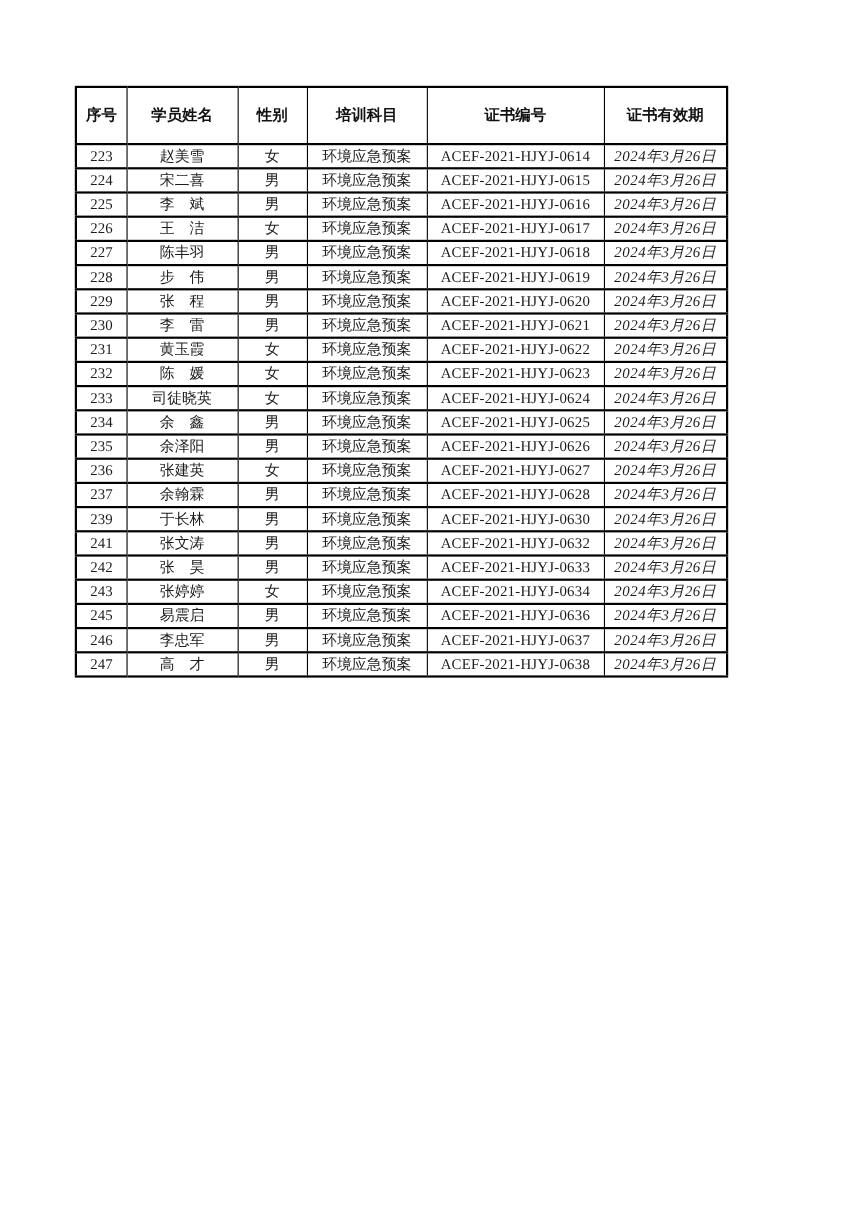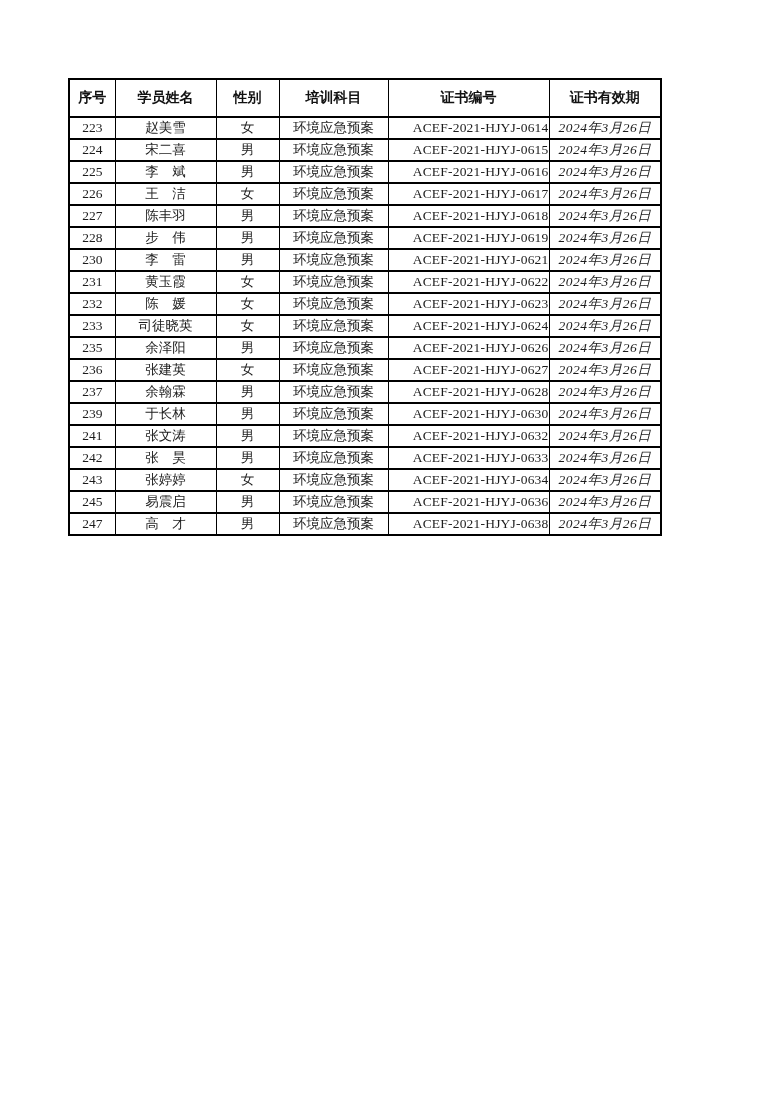--- a/index.html
+++ b/index.html
@@ -26,32 +26,32 @@
     border-left: 1px solid #000;
     border-right: 1px solid #000;
     border-top: 2px solid #000;
     border-bottom: 2px solid #000;
     text-align: center;
     vertical-align: middle;
     color: #1c1c1c;
     white-space: nowrap;
     overflow: hidden;
   }
-  .cert-table thead tr { height: 38px; }
+  .cert-table thead tr { height: 52px; }
   .cert-table tbody tr { height: 22px; }
   .cert-table th {
     font-size: 14px;
     font-weight: bold;
     color: #111;
   }
   .cert-table td {
     font-size: 13.5px;
     font-weight: normal;
   }
-  .cert-table td.cert-no { letter-spacing: 0.2px; text-align: right; }
+  .cert-table td.cert-no { letter-spacing: 0.2px; }
   .cert-table td.valid-date { letter-spacing: 0.5px; font-style: italic; }
 </style>
 </head>
 <body>
 
 <div class="page">
   <table class="cert-table">
     <colgroup>
       <col style="width:46px">
       <col style="width:101px">
@@ -113,20 +113,28 @@
         </tr>
         <tr>
           <td>228</td>
           <td>步　伟</td>
           <td>男</td>
           <td>环境应急预案</td>
           <td class="cert-no">ACEF-2021-HJYJ-0619</td>
           <td class="valid-date">2024年3月26日</td>
         </tr>
         <tr>
+          <td>229</td>
+          <td>张　程</td>
+          <td>男</td>
+          <td>环境应急预案</td>
+          <td class="cert-no">ACEF-2021-HJYJ-0620</td>
+          <td class="valid-date">2024年3月26日</td>
+        </tr>
+        <tr>
           <td>230</td>
           <td>李　雷</td>
           <td>男</td>
           <td>环境应急预案</td>
           <td class="cert-no">ACEF-2021-HJYJ-0621</td>
           <td class="valid-date">2024年3月26日</td>
         </tr>
         <tr>
           <td>231</td>
           <td>黄玉霞</td>
@@ -145,20 +153,28 @@
         </tr>
         <tr>
           <td>233</td>
           <td>司徒晓英</td>
           <td>女</td>
           <td>环境应急预案</td>
           <td class="cert-no">ACEF-2021-HJYJ-0624</td>
           <td class="valid-date">2024年3月26日</td>
         </tr>
         <tr>
+          <td>234</td>
+          <td>余　鑫</td>
+          <td>男</td>
+          <td>环境应急预案</td>
+          <td class="cert-no">ACEF-2021-HJYJ-0625</td>
+          <td class="valid-date">2024年3月26日</td>
+        </tr>
+        <tr>
           <td>235</td>
           <td>余泽阳</td>
           <td>男</td>
           <td>环境应急预案</td>
           <td class="cert-no">ACEF-2021-HJYJ-0626</td>
           <td class="valid-date">2024年3月26日</td>
         </tr>
         <tr>
           <td>236</td>
           <td>张建英</td>
@@ -206,20 +222,28 @@
           <td>环境应急预案</td>
           <td class="cert-no">ACEF-2021-HJYJ-0634</td>
           <td class="valid-date">2024年3月26日</td>
         </tr>
         <tr>
           <td>245</td>
           <td>易震启</td>
           <td>男</td>
           <td>环境应急预案</td>
           <td class="cert-no">ACEF-2021-HJYJ-0636</td>
+          <td class="valid-date">2024年3月26日</td>
+        </tr>
+        <tr>
+          <td>246</td>
+          <td>李忠军</td>
+          <td>男</td>
+          <td>环境应急预案</td>
+          <td class="cert-no">ACEF-2021-HJYJ-0637</td>
           <td class="valid-date">2024年3月26日</td>
         </tr>
         <tr>
           <td>247</td>
           <td>高　才</td>
           <td>男</td>
           <td>环境应急预案</td>
           <td class="cert-no">ACEF-2021-HJYJ-0638</td>
           <td class="valid-date">2024年3月26日</td>
         </tr>

